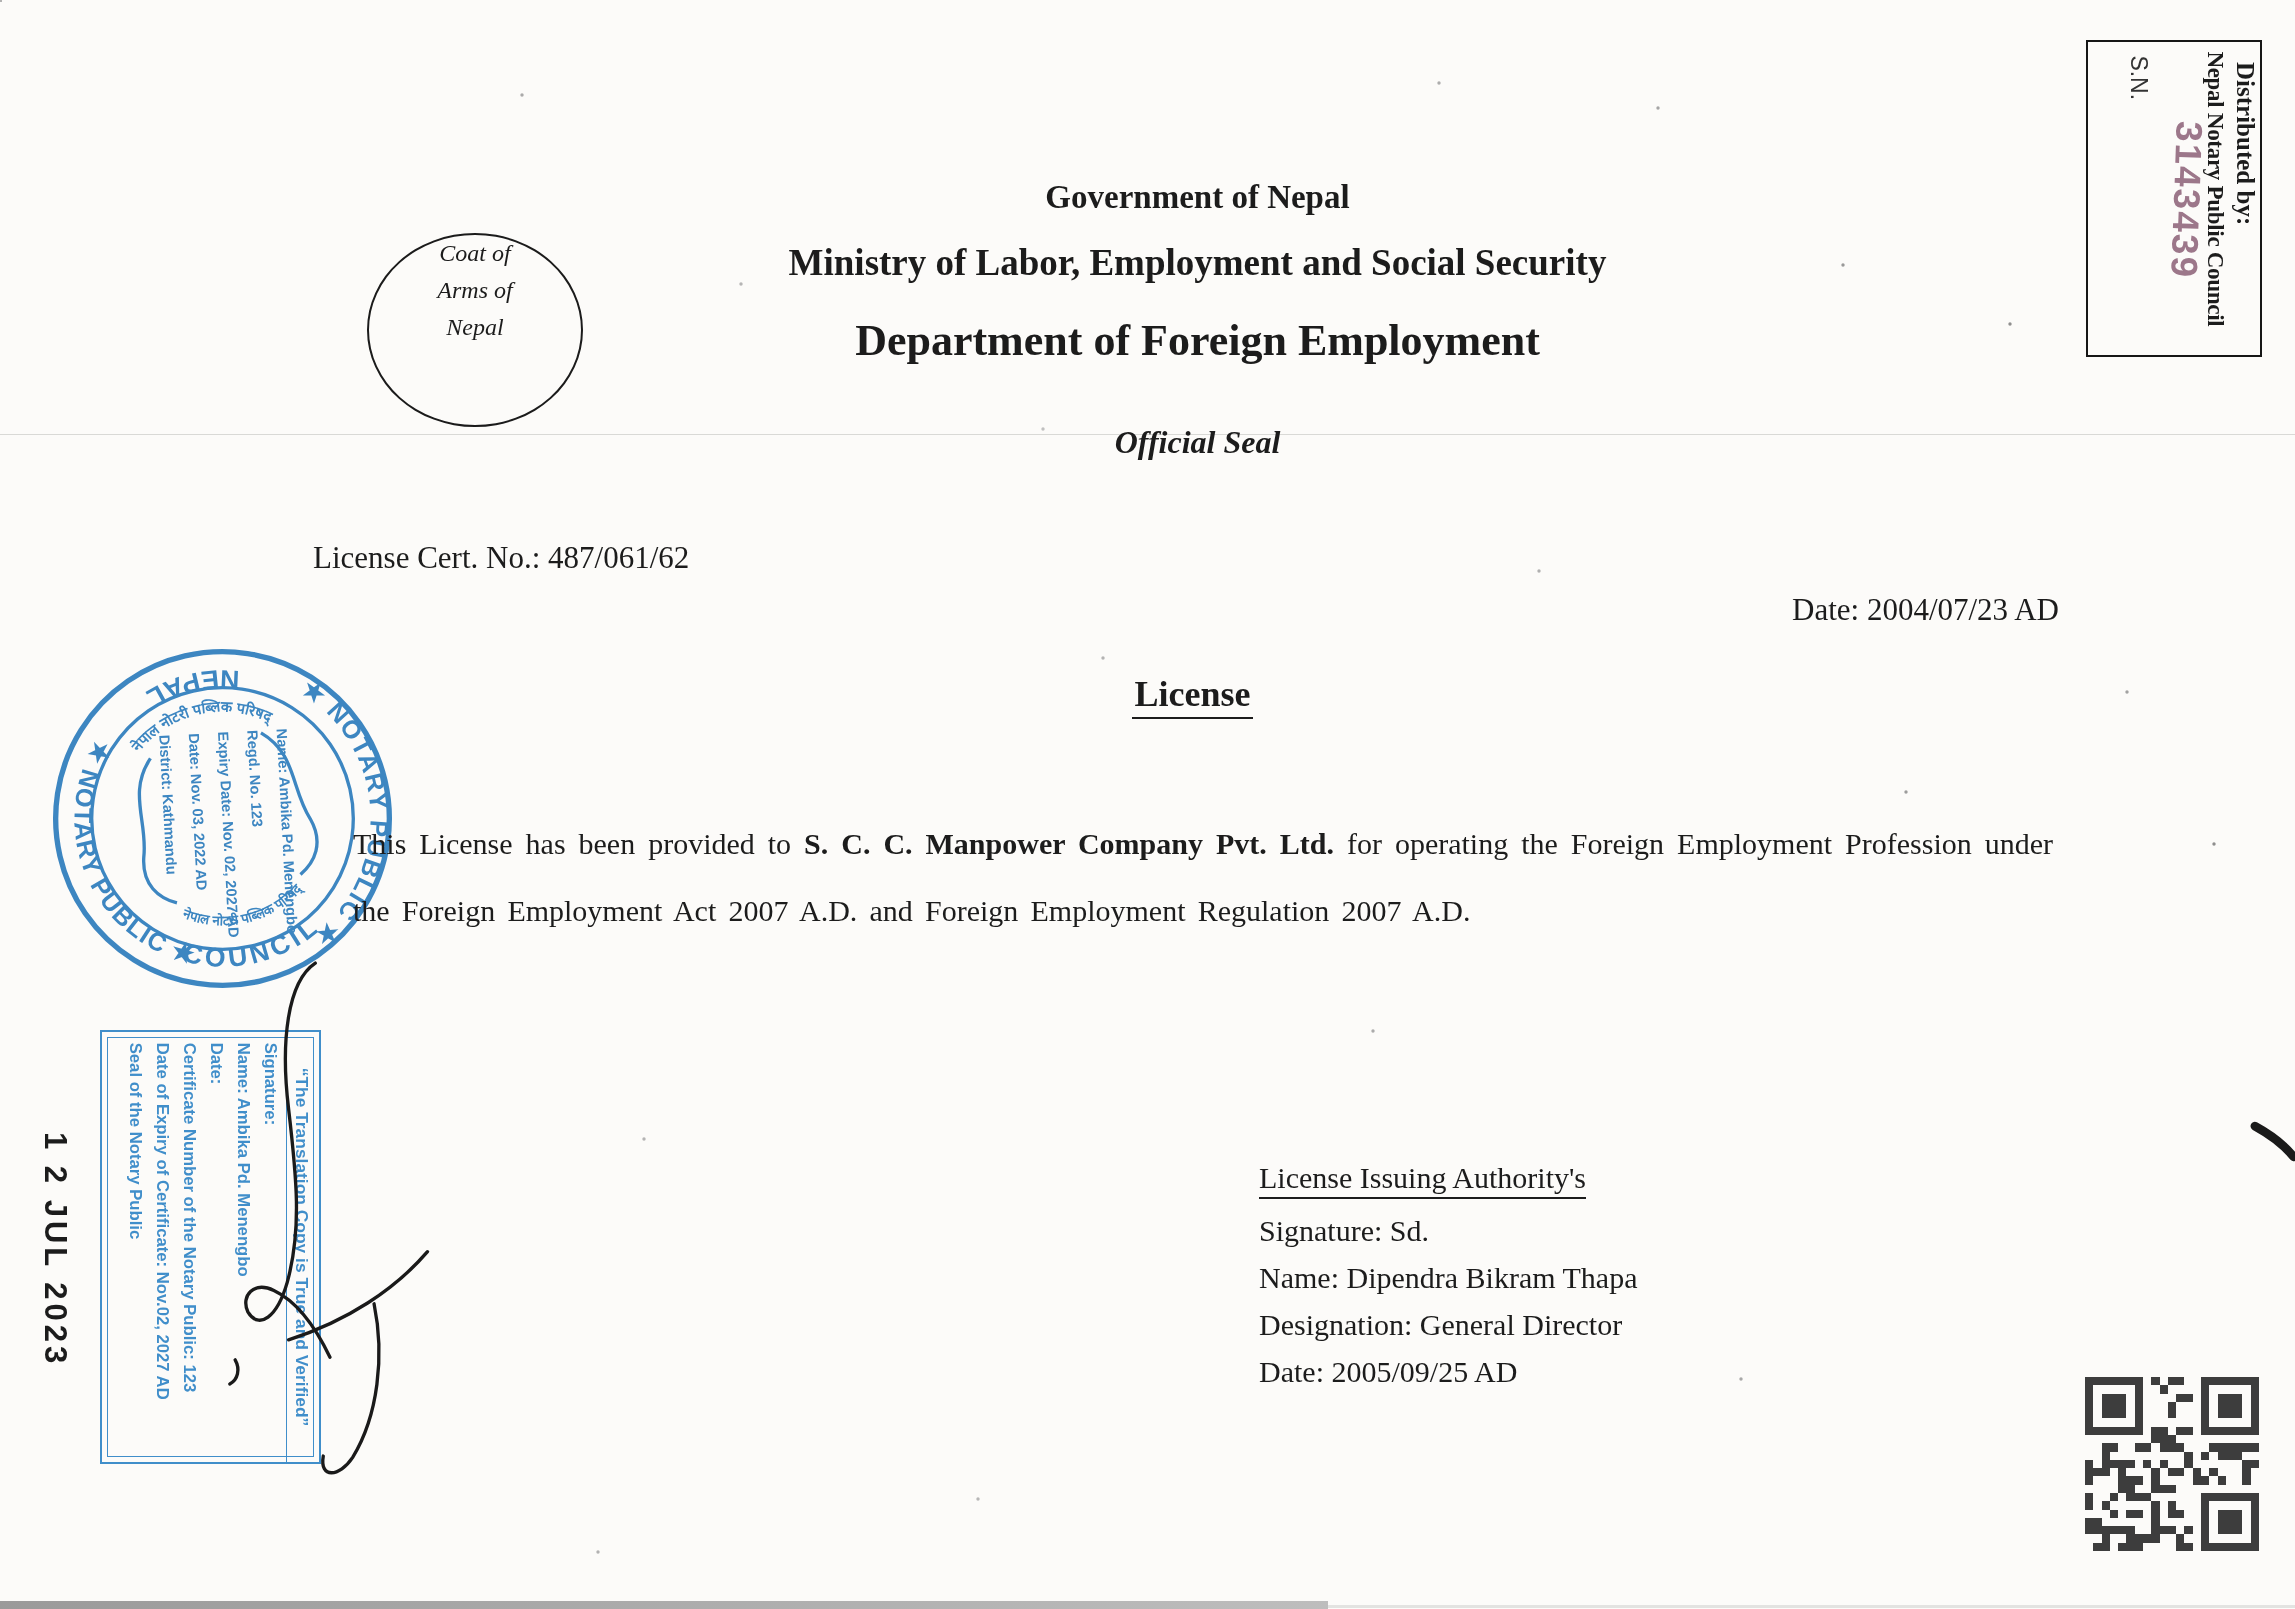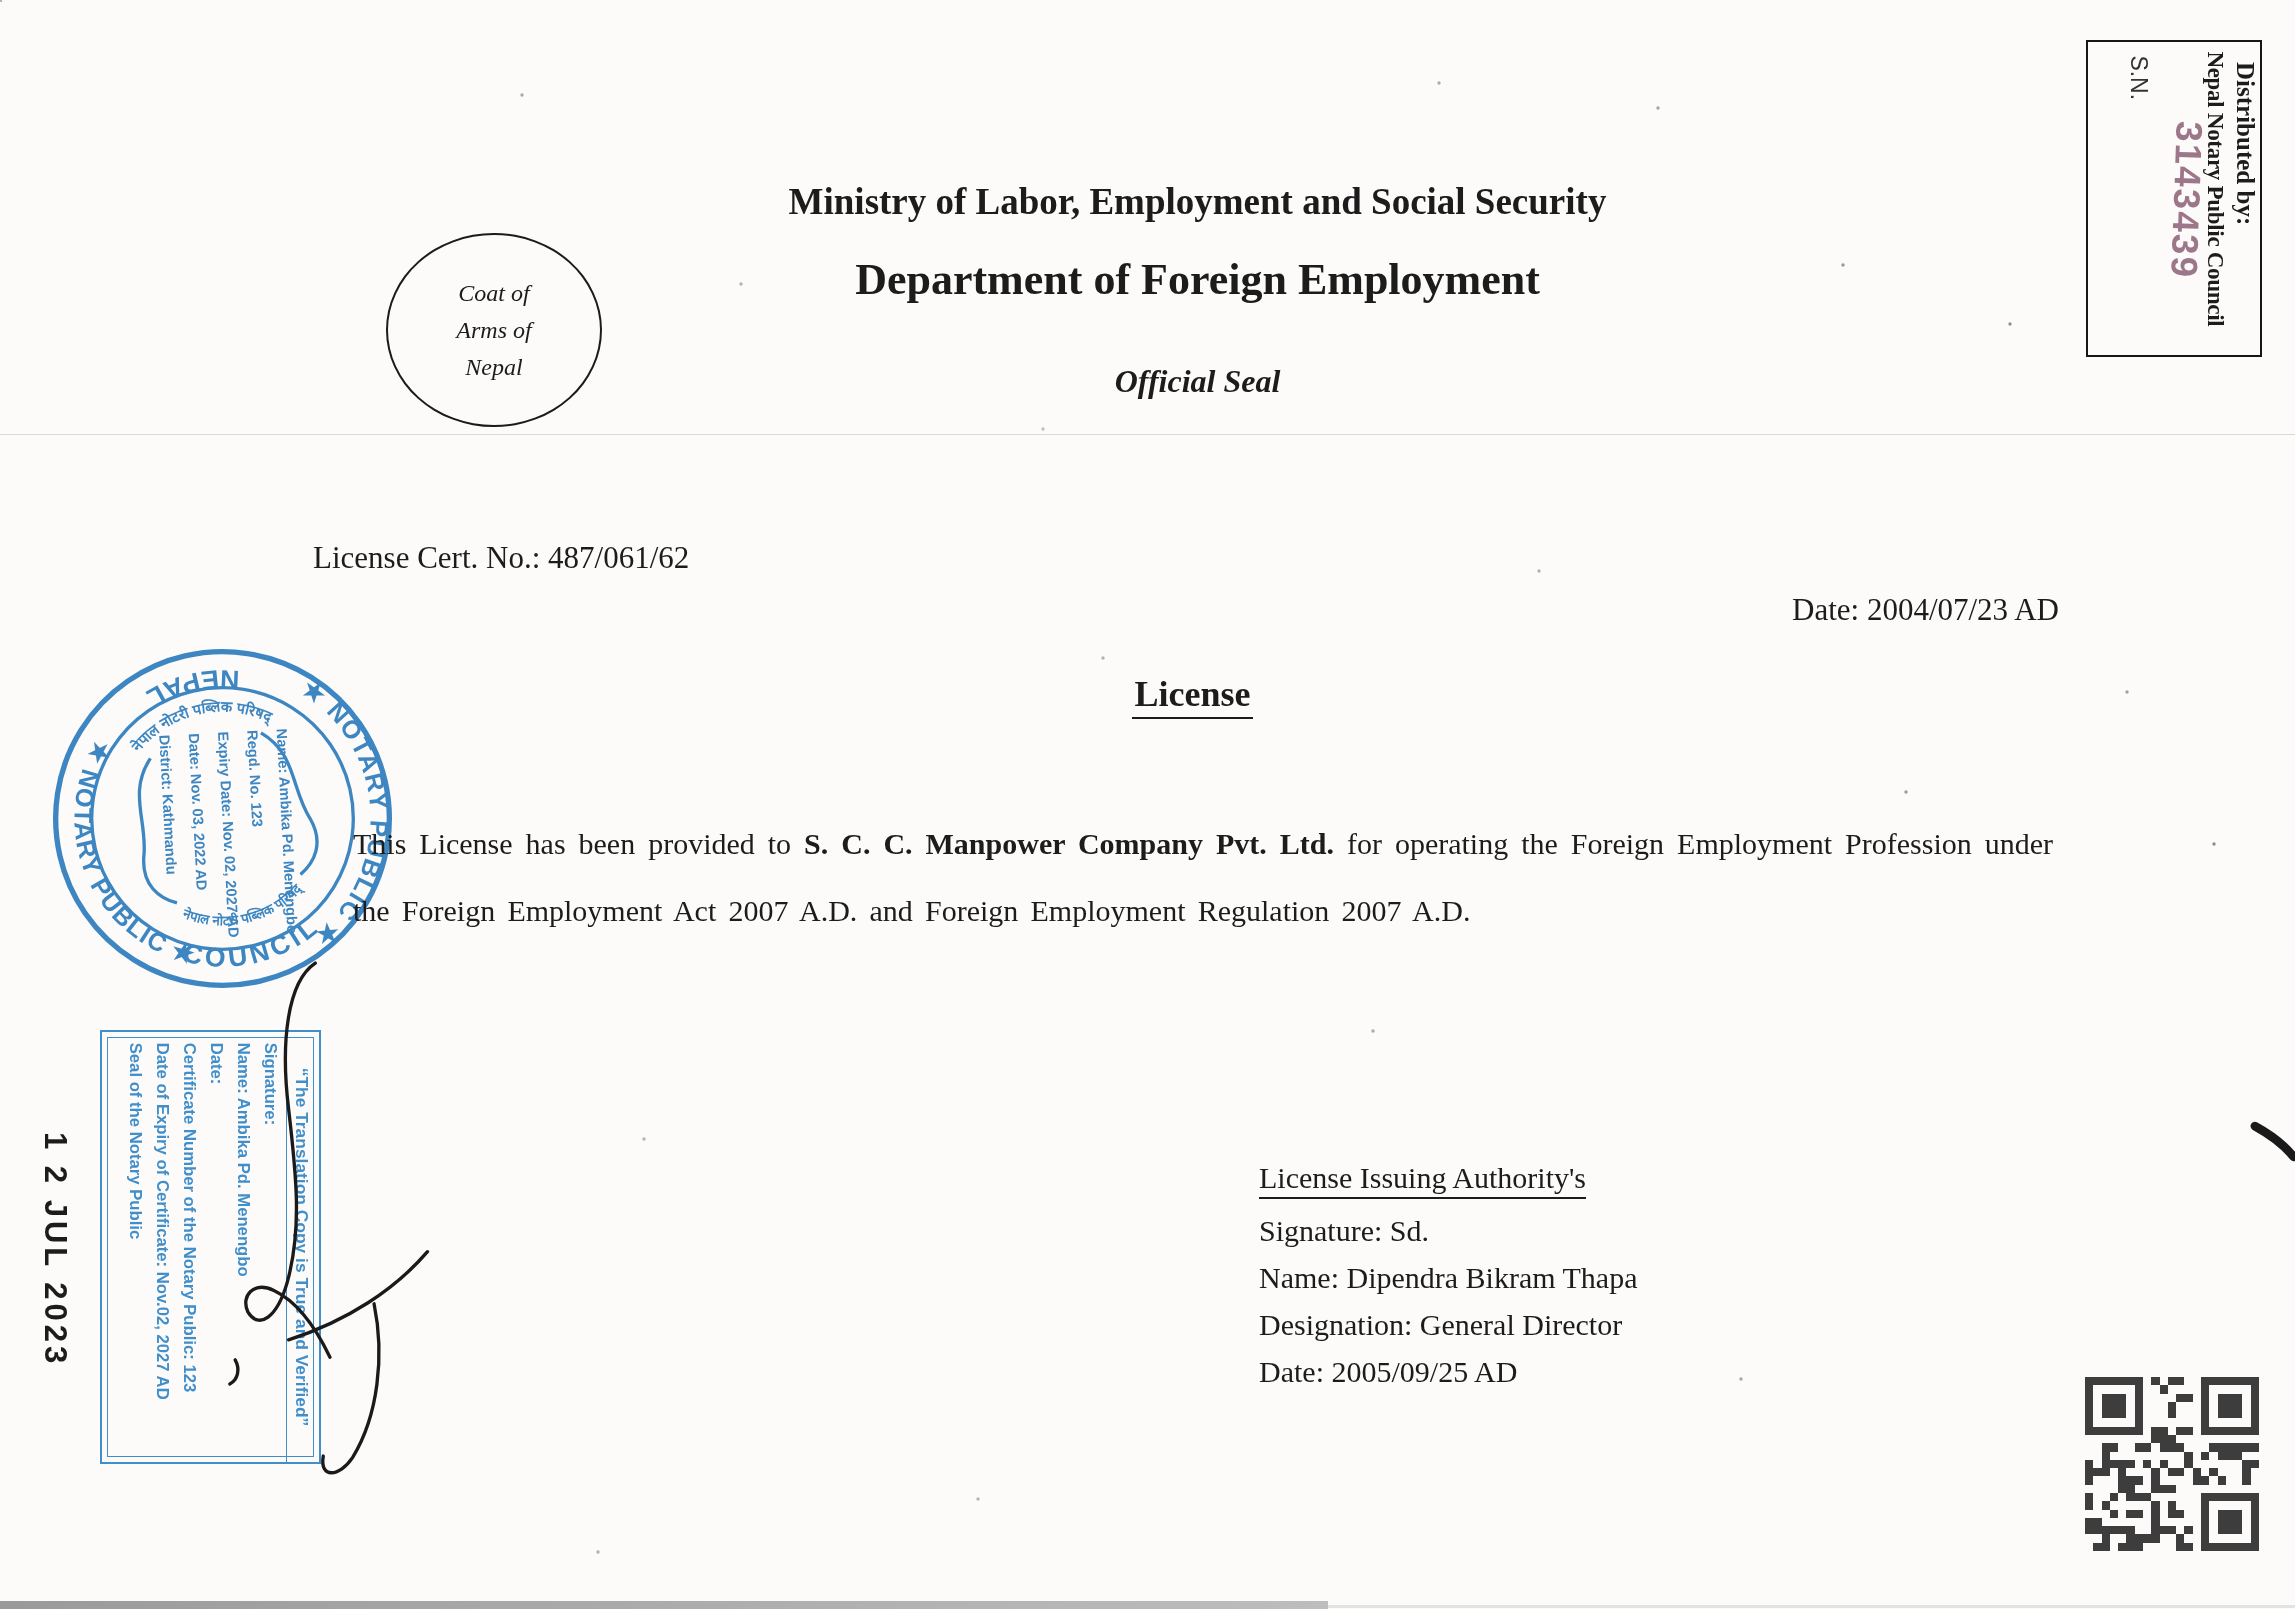--- a/index.html
+++ b/index.html
@@ -10,22 +10,22 @@
 
   
   #header{left:100px;top:167px;width:2195px;text-align:center;}
   .h-gov{font-size:33px;font-weight:bold;line-height:61px;}
   .h-min{font-size:37px;font-weight:bold;line-height:69px;}
   .h-dep{font-size:44px;font-weight:bold;line-height:88px;}
   .h-seal{font-size:32px;font-weight:bold;font-style:italic;line-height:53px;margin-top:31px;}
   #rule{left:0;top:434px;width:2295px;height:1.3px;background:#d9d9d6;}
 
   
-  #coat{left:386px;top:233px;width:212px;height:190px;border:2.7px solid #1b1b1b;border-radius:50%;
-        display:flex;align-items:center;justify-content:center;text-align:center;}
+  #coat{left:367px;top:233px;width:212px;height:190px;border:2.7px solid #1b1b1b;border-radius:50%;
+        display:flex;align-items:flex-start;justify-content:center;text-align:center;}
   #coat .inner{font-style:italic;font-size:24px;line-height:37px;}
 
   
   #certno{left:313px;top:540px;font-size:31px;text-align:center;}
   #issuedate{left:1792px;top:592px;font-size:31px;}
 
   
   #lic-head{left:0px;top:673px;width:2385px;text-align:center;}
   #lic-head span{font-size:36px;font-weight:bold;border-bottom:2.7px solid #1c1c1c;padding:0 2.7px 2.7px 2.7px;}
   #body-par{left:353px;top:810px;width:1700px;font-size:30px;line-height:67px;
@@ -79,20 +79,21 @@
           1438px 82px 0 0.7px #adadad, 1042px 428px 0 0.7px #c0c0c0;}
 </style>
 </head>
 <body>
 
 <div id="page">
 
   <div class="abs" id="rule"></div>
 
   <div class="abs" id="header">
+    <div class="h-gov">Government of Nepal</div>
     <div class="h-min">Ministry of Labor, Employment and Social Security</div>
     <div class="h-dep">Department of Foreign Employment</div>
     <div class="h-seal">Official Seal</div>
   </div>
 
   <div class="abs" id="coat">
     <div class="inner">
       <div>Coat of</div>
       <div>Arms of</div>
       <div>Nepal</div>

